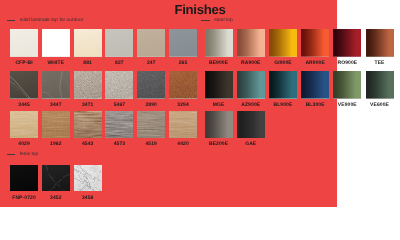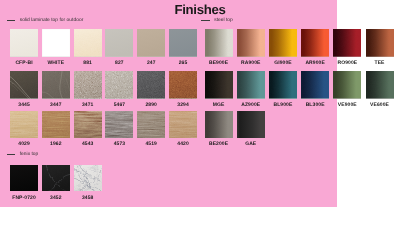--- a/index.html
+++ b/index.html
@@ -1,20 +1,20 @@
 <!DOCTYPE html>
 <html><head>
 <meta charset="utf-8">
 <title>Finishes</title>
 <style>
   html,body{margin:0;padding:0;}
   body{width:400px;height:207px;background:#ffffff;
        font-family:"Liberation Sans",sans-serif;overflow:hidden;
        -webkit-font-smoothing:antialiased;text-rendering:geometricPrecision;}
-  .page{position:relative;width:337px;height:207px;background:#f9a8d4;
+  .page{position:relative;width:337px;height:207px;background:#ef4444;
         transform:translateZ(0);will-change:transform;}
 
   .title{position:absolute;left:0;top:2px;width:400px;text-align:center;
          font-size:13.2px;font-weight:bold;color:#1a1a1a;letter-spacing:-0.3px;}
 
   .sechead{position:absolute;display:flex;align-items:center;white-space:nowrap;
            font-size:4.9px;color:#2e2e2e;letter-spacing:0.02px;}
   .sechead .dash{display:inline-block;width:8.4px;height:0.7px;background:#3c3c3c;
                  margin-right:4.6px;}
   .cell{position:absolute;width:28.1px;}

